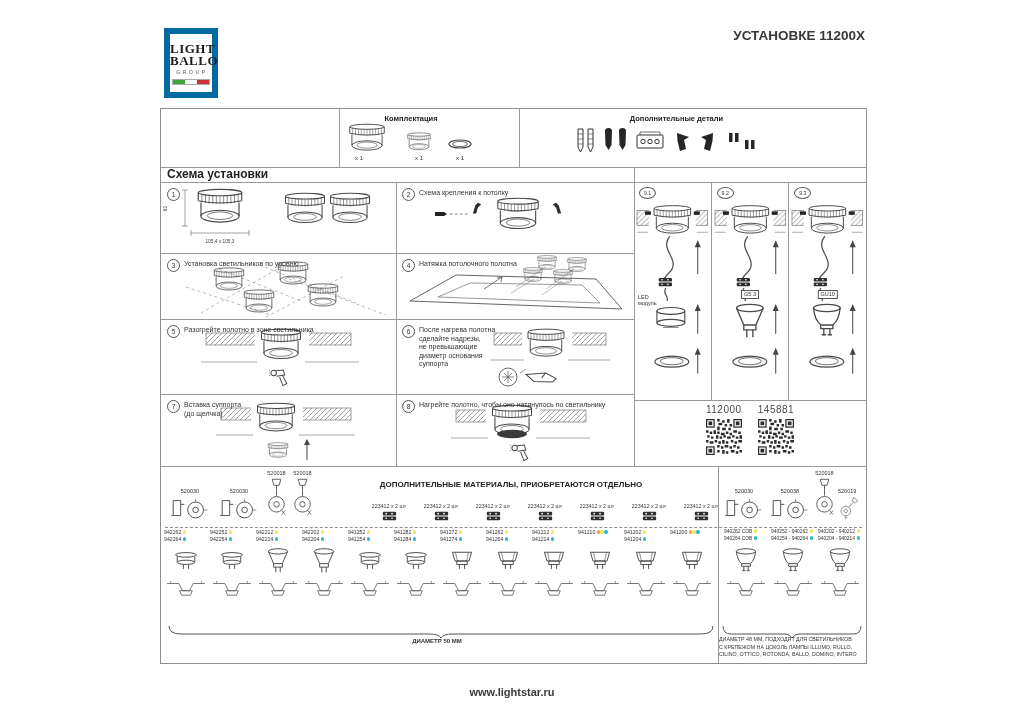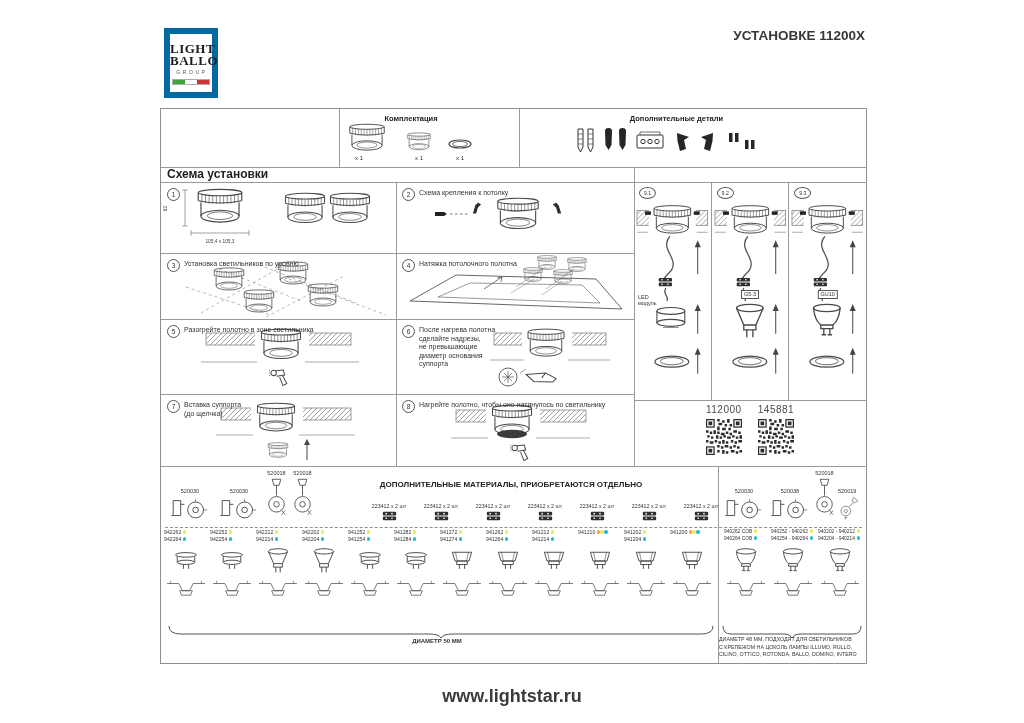--- a/index.html
+++ b/index.html
@@ -74,21 +74,21 @@
   .cl{display:flex;align-items:center;gap:1.5px;height:6.5px;white-space:nowrap}
   .dot{width:3.6px;height:3.6px;border-radius:50%;display:inline-block;flex:0 0 auto}
   .lsvg{display:none;width:24px;height:28px;margin-top:5px}
   .part.flat .l-flat{display:block}.part.mr16 .l-mr16{display:block}
   .part.wide .l-wide{display:block}.part.gu10 .l-gu10{display:block}
   .msvg{width:38px;height:18px;margin-top:4px}
   .brace{position:absolute;height:14px}
   .lnote{position:absolute;left:0;top:172px;width:552px;text-align:center;font-size:6px;font-weight:bold;color:#333}
   .rnote{position:absolute;left:558px;top:170px;width:146px;font-size:5.3px;line-height:7.5px;color:#333}
   
-  .footer{position:absolute;left:0;top:686px;width:1024px;text-align:center;font-size:18px;font-weight:bold;color:#3b3b3b}
+  .footer{position:absolute;left:0;top:686px;width:1024px;text-align:center;font-size:11px;font-weight:bold;color:#3b3b3b}
 </style>
 </head>
 <body>
 
 <svg width="0" height="0" style="position:absolute">
   <defs>
     <pattern id="hat" width="5" height="5" patternUnits="userSpaceOnUse">
       <path d="M0,5 L5,0" stroke="#8a8a8a" stroke-width="0.8"></path>
     </pattern>
     <symbol id="fx" viewBox="0 0 64 44">

